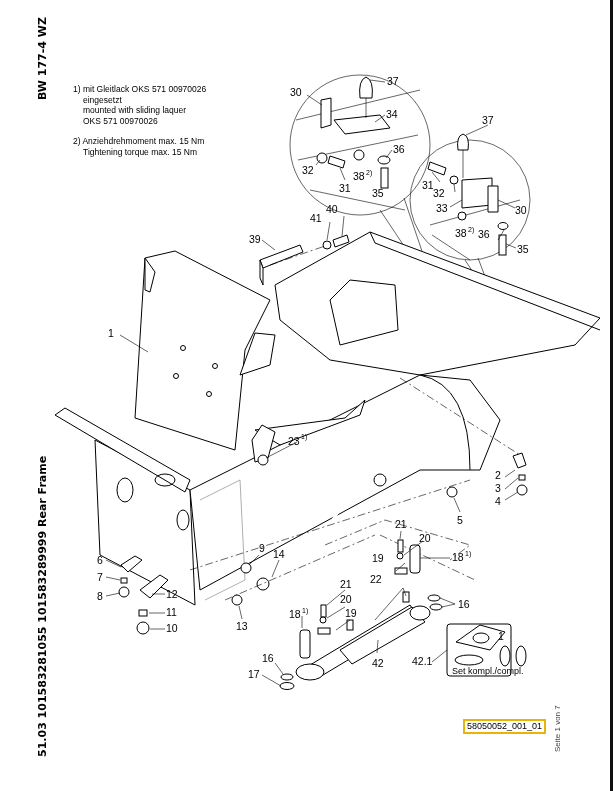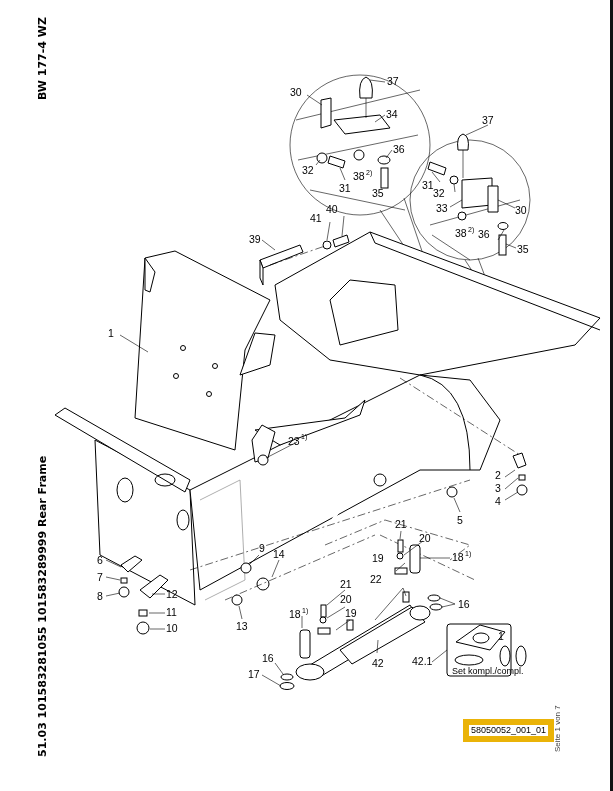--- a/index.html
+++ b/index.html
@@ -6,39 +6,48 @@
   body { width:613px; height:791px; position:relative; overflow:hidden; font-family:"Liberation Sans", sans-serif; }
   .page { position:absolute; left:0; top:0; width:613px; height:791px; background:#fff; }
   .right-border { position:absolute; left:610px; top:0; width:3px; height:791px; background:#111; }
   .vt { position:absolute; transform-origin:left top; transform:rotate(-90deg); white-space:nowrap; font-family:"DejaVu Sans", sans-serif; font-weight:bold; color:#000; }
   .model { left:36px; top:100px; font-size:11px; }
   .rearframe { left:36px; top:757px; font-size:11px; }
   .pageno { position:absolute; left:553px; top:752px; transform-origin:left top; transform:rotate(-90deg); font-size:8px; color:#444; white-space:nowrap; }
   .notes { position:absolute; left:73px; top:84px; font-size:8.5px; line-height:10.5px; color:#000; }
   .notes .ind { padding-left:10px; }
   .notes .gap { height:10px; }
-  .drawno { position:absolute; left:463px; top:719px; border:6px solid #eab308; font-size:9px; padding:0 2px; line-height:11px; color:#000; background:#fff; }
+  .drawno { position:absolute; left:463px; top:719px; border:2px solid #eab308; font-size:9px; padding:0 2px; line-height:11px; color:#000; background:#fff; }
   svg.drawing { position:absolute; left:0; top:0; }
   .lbl { font-family:"Liberation Sans", sans-serif; font-size:10.5px; fill:#000; }
   .sup { font-size:7px; }
   .ln { stroke:#000; stroke-width:1; fill:none; }
   .thin { stroke:#000; stroke-width:0.6; fill:none; }
   .dash { stroke:#000; stroke-width:0.6; fill:none; stroke-dasharray:8 3 2 3; }
   .fillw { fill:#fff; stroke:#000; stroke-width:1; }
   .grey { stroke:#999; stroke-width:0.8; fill:none; }
 </style>
 </head>
 <body>
 
 <div class="page">
 
   <div class="vt model">BW 177-4 WZ</div>
   <div class="vt rearframe">51.03 101583281055 101583289999 Rear Frame</div>
   <div class="pageno">Seite 1 von 7</div>
 
+  <div class="notes">
+    <div>1) mit Gleitlack OKS 571 00970026</div>
+    <div class="ind">eingesetzt</div>
+    <div class="ind">mounted with sliding laquer</div>
+    <div class="ind">OKS 571 00970026</div>
+    <div class="gap"></div>
+    <div>2)  Anziehdrehmoment max. 15 Nm</div>
+    <div class="ind">Tightening torque max. 15 Nm</div>
+  </div>
 
   <svg class="drawing" width="613" height="791" viewBox="0 0 613 791">
 
     <g>
       <circle cx="360" cy="145" r="70" class="thin"></circle>
       <line x1="296" y1="120" x2="420" y2="90" class="thin"></line>
       <line x1="298" y1="160" x2="418" y2="135" class="thin"></line>
       <line x1="310" y1="190" x2="405" y2="210" class="thin"></line>
 
       <path d="M321,100 L331,98 L331,125 L321,128 Z" class="fillw"></path>

